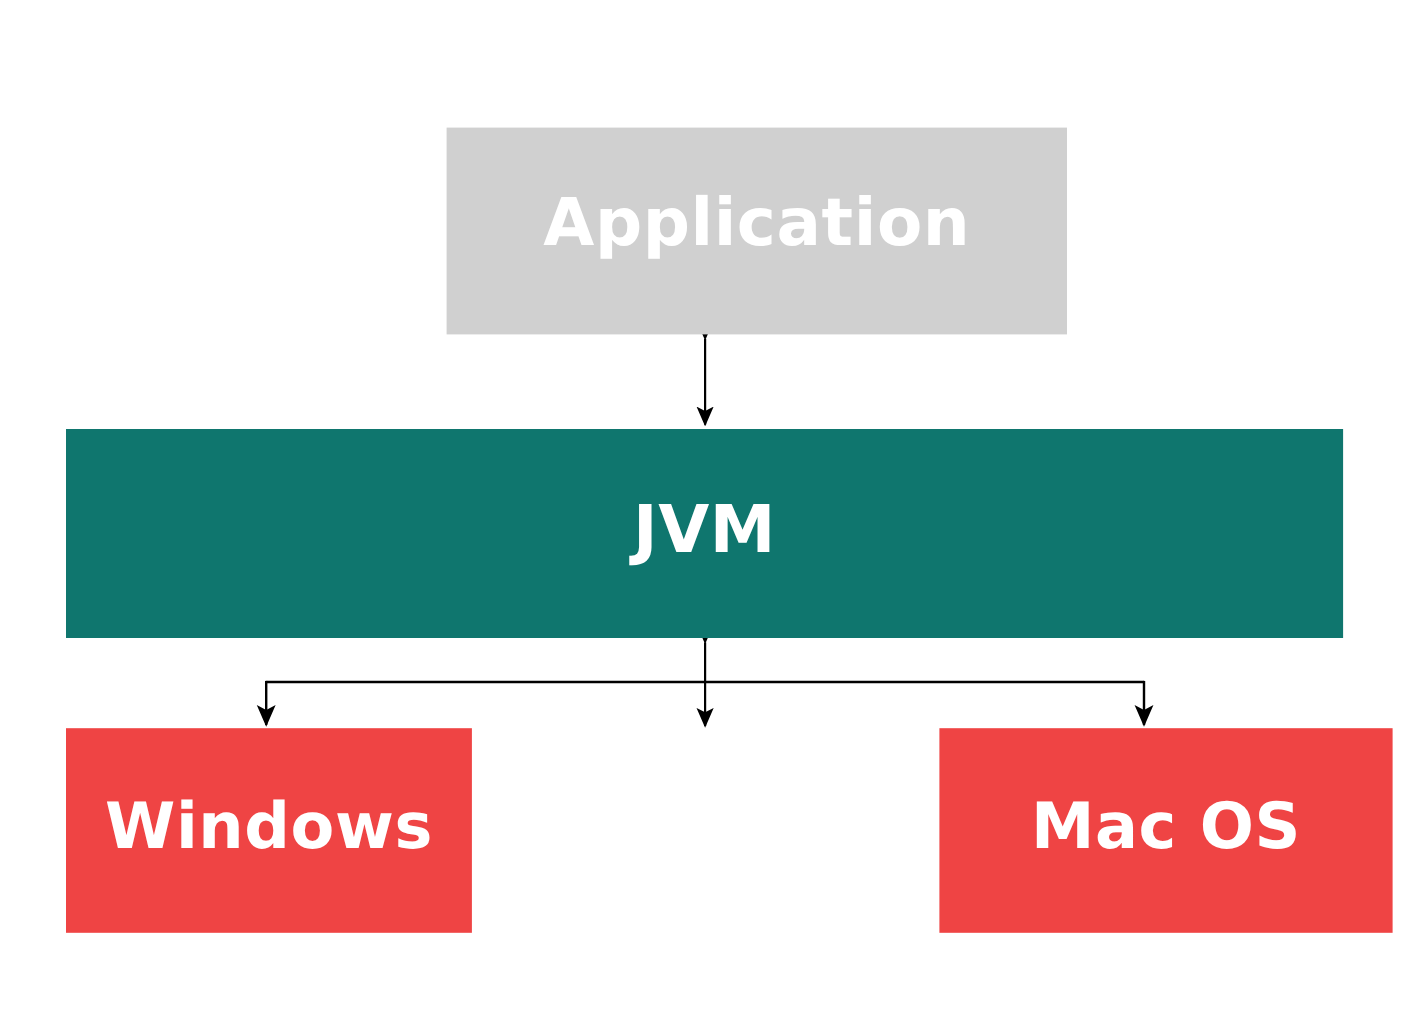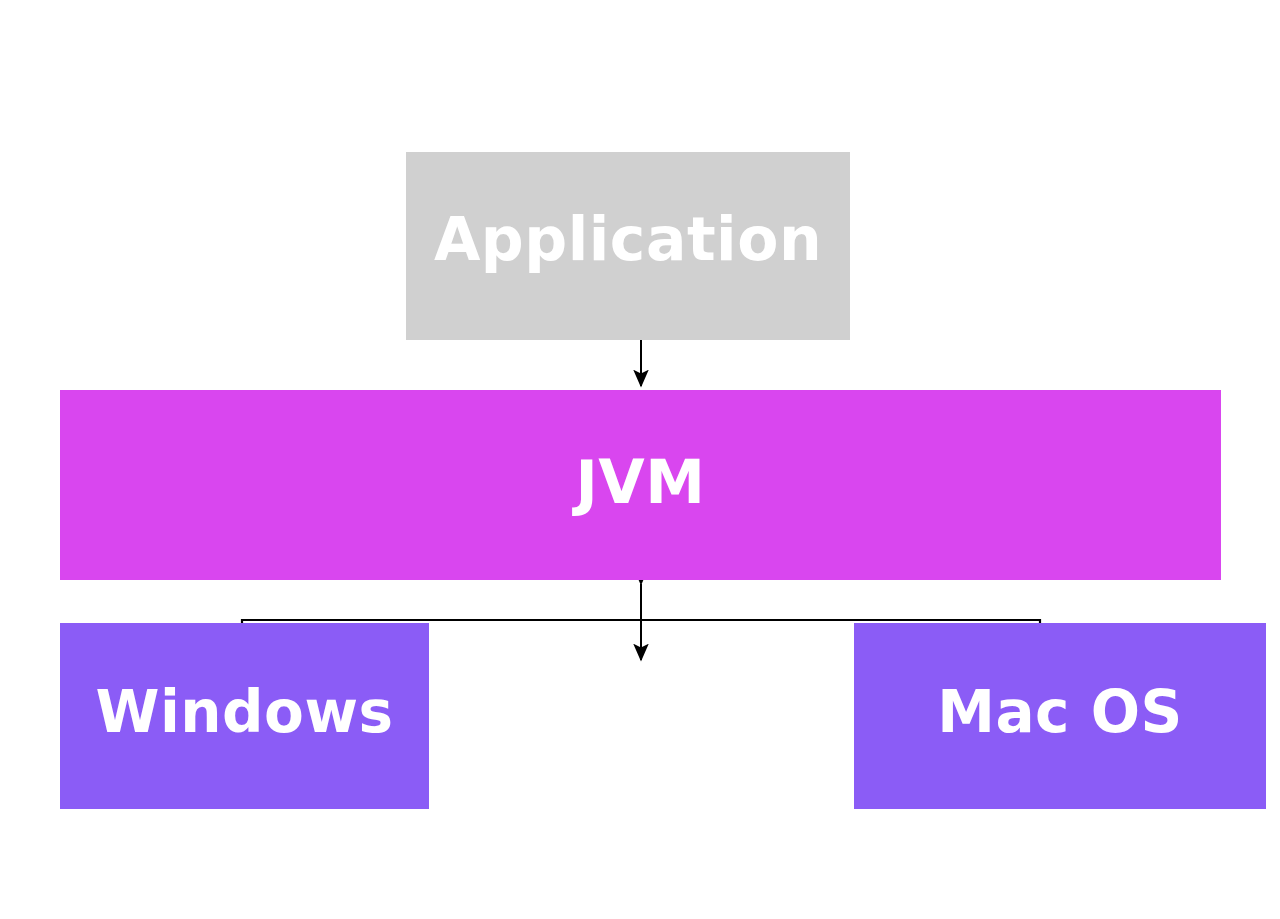--- a/index.html
+++ b/index.html
@@ -27,40 +27,39 @@
     box-sizing: border-box;
     color: #ffffff;
     font-weight: bold;
     letter-spacing: 0.5px;
     line-height: 1;
     user-select: none;
   }
   .node-application {
     left: 406px;
     top: 116px;
-    width: 444px;
+    width: 564px;
     height: 188px;
     background: #d0d0d0;
     font-size: 60px;
     padding-bottom: 14px;
-    margin-top: 36px;
   }
   .node-jvm {
     left: 60px;
     top: 390px;
     width: 1161px;
     height: 190px;
-    background: #d946ef;
+    background: #0f766e;
     font-size: 60px;
     padding-bottom: 6px;
   }
   .node-os {
-    top: 623px;
+    top: 662px;
     height: 186px;
-    background: #8b5cf6;
+    background: #ef4444;
     font-size: 58px;
     padding-bottom: 8px;
   }
   .node-windows { left: 60px;  width: 369px; }
   .node-linux   { left: 457px; width: 371px; }
   .node-macos   { left: 854px; width: 412px; }
 
   #connectors {
     position: absolute;
     left: 0;

